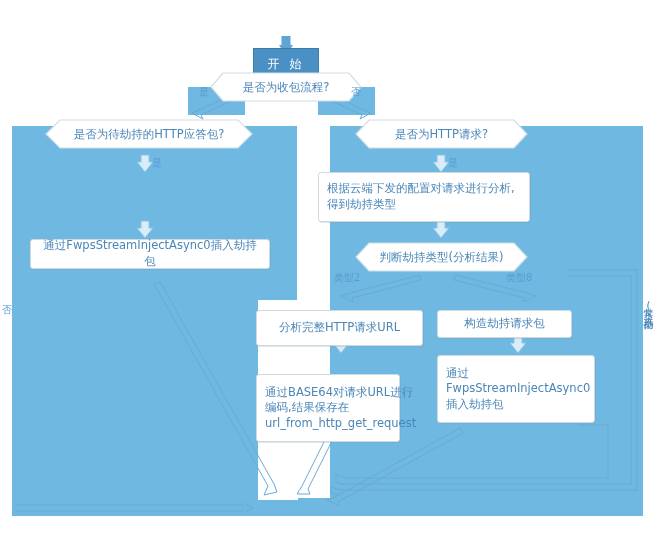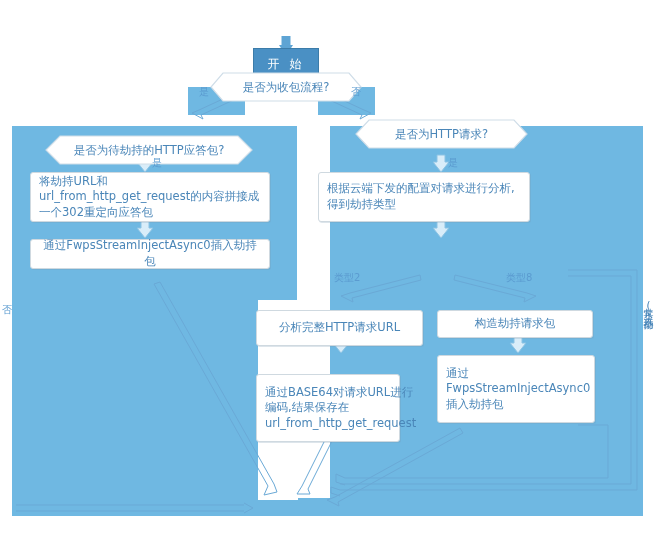--- a/index.html
+++ b/index.html
@@ -129,46 +129,51 @@
 
   <div class="node term" style="left:253px;top:509px;width:93px;height:33px;">结 束</div>
 
   <div class="dec-wrap" style="left:210px;top:55px;width:152px;height:30px;margin-top:17px;">
     <svg width="152" height="30" viewBox="0 0 152 30" xmlns="http://www.w3.org/2000/svg">
       <polygon points="13,1 139,1 151,15 139,29 13,29 1,15" fill="#ffffff" stroke="#cfdde8" stroke-width="1.2"></polygon>
     </svg>
     <div class="dtxt">是否为收包流程?</div>
   </div>
 
-  <div class="dec-wrap" style="left:45px;top:119px;width:208px;height:30px;margin-top:16px;">
+  <div class="dec-wrap" style="left:45px;top:119px;width:208px;height:30px;">
     <svg width="208" height="30" viewBox="0 0 208 30" xmlns="http://www.w3.org/2000/svg">
       <polygon points="15,1 193,1 207,15 193,29 15,29 1,15" fill="#ffffff" stroke="#cfdde8" stroke-width="1.2"></polygon>
     </svg>
     <div class="dtxt">是否为待劫持的HTTP应答包?</div>
   </div>
 
   <div class="dec-wrap" style="left:355px;top:119px;width:173px;height:30px;">
     <svg width="173" height="30" viewBox="0 0 173 30" xmlns="http://www.w3.org/2000/svg">
       <polygon points="14,1 159,1 172,15 159,29 14,29 1,15" fill="#ffffff" stroke="#cfdde8" stroke-width="1.2"></polygon>
     </svg>
     <div class="dtxt">是否为HTTP请求?</div>
   </div>
 
+  <div class="dec-wrap" style="left:355px;top:242px;width:173px;height:30px;">
+    <svg width="173" height="30" viewBox="0 0 173 30" xmlns="http://www.w3.org/2000/svg">
+      <polygon points="14,1 159,1 172,15 159,29 14,29 1,15" fill="#ffffff" stroke="#cfdde8" stroke-width="1.2"></polygon>
+    </svg>
+    <div class="dtxt">判断劫持类型(分析结果)</div>
+  </div>
 
-  <div class="node proc left" style="left:30px;top:172px;width:240px;height:50px;">将劫持URL和 url_from_http_get_request的内容拼接成一个302重定向应答包</div>
 
   <div class="node proc" style="left:30px;top:239px;width:240px;height:30px;">通过FwpsStreamInjectAsync0插入劫持包</div>
 
   <div class="node proc left" style="left:318px;top:172px;width:212px;height:50px;">根据云端下发的配置对请求进行分析,得到劫持类型</div>
 
   <div class="node proc" style="left:256px;top:310px;width:167px;height:36px;">分析完整HTTP请求URL</div>
 
   <div class="node proc left" style="left:256px;top:355px;width:144px;height:68px;margin-top:19px;">通过BASE64对请求URL进行编码,结果保存在url_from_http_get_request</div>
 
-  <div class="node proc" style="left:437px;top:310px;width:156px;height:28px;">构造劫持请求包</div>
+  <div class="node proc" style="left:437px;top:310px;width:135px;height:28px;">构造劫持请求包</div>
 
   <div class="node proc left" style="left:437px;top:355px;width:158px;height:68px;">通过FwpsStreamInjectAsync0插入劫持包</div>
 
   <div class="lbl" style="left:199px;top:85px;">是</div>
 
   <div class="lbl" style="left:351px;top:85px;">否</div>
 
   <div class="lbl" style="left:152px;top:156px;">是</div>
 
   <div class="lbl" style="left:448px;top:156px;">是</div>

